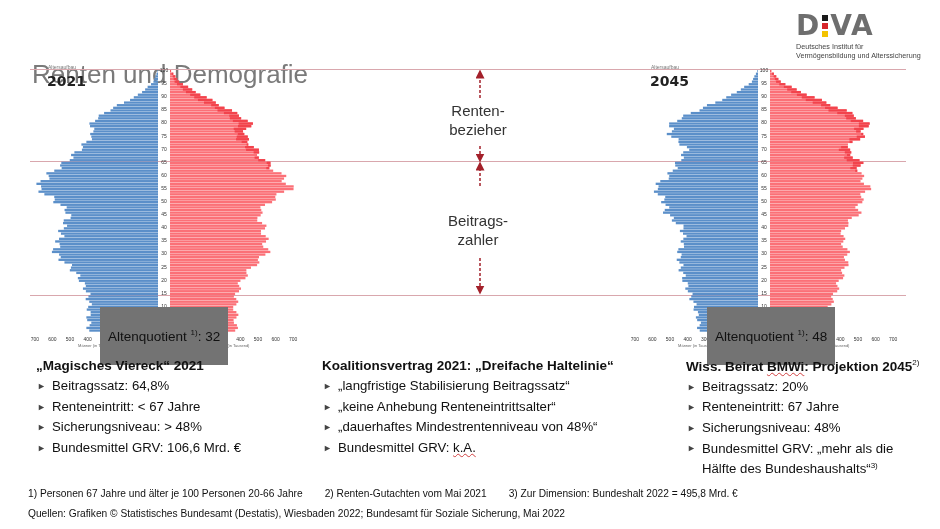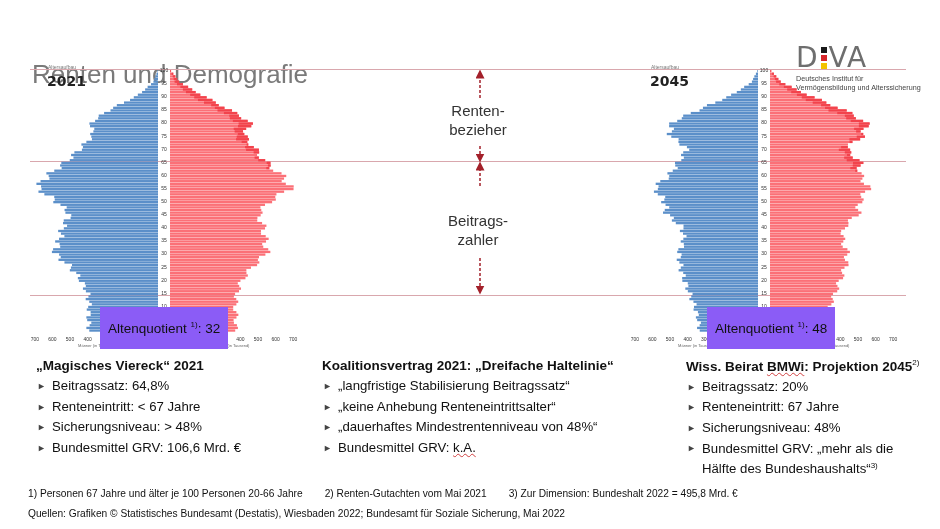--- a/index.html
+++ b/index.html
@@ -1,28 +1,28 @@
 <!DOCTYPE html>
 <html><head>
 <meta charset="utf-8">
 <style>
   html, body { margin:0; padding:0; background:#ffffff; }
   body { width:940px; height:529px; position:relative; overflow:hidden;
          font-family:"Liberation Sans", sans-serif; color:#111; }
   .title { position:absolute; left:32px; top:18px; font-size:26px; color:#7a7a7a; font-weight:normal;margin-top:41px; }
   .logo { position:absolute; left:796px; top:12px; width:135px; }
-  .logo-mark { font-family:"DejaVu Sans", sans-serif; font-weight:normal; font-size:28px; color:#6e6e6e; letter-spacing:1px; line-height:28px; position:relative;margin-top:32px; }
+  .logo-mark { font-family:"DejaVu Sans", sans-serif; font-weight:bold; font-size:28px; color:#6e6e6e; letter-spacing:1px; line-height:28px; position:relative; }
   .logo-flag { display:inline-block; width:6px; vertical-align:top; margin:3px 2px 0 2px; }
   .logo-flag span { display:block; width:6px; height:6px; margin-bottom:2px; }
   .logo-sub { font-size:7.2px; color:#444; line-height:8.5px; margin-top:3px; }
   .hline { position:absolute; left:30px; width:876px; height:0; border-top:1px solid #d9a7ad; }
   .chart-svg { position:absolute; top:60px; }
   .year { position:absolute; font-size:14px; font-weight:bold; color:#222; font-family:"DejaVu Sans", sans-serif; }
   .aufbau { position:absolute; font-size:5px; color:#777; }
-  .quot { position:absolute; background:#8b5cf6; font-size:13.5px; color:#111; padding:13px 8px; }
+  .quot { position:absolute; background:#737373; font-size:13.5px; color:#111; padding:21px 8px; }
   .quot sup { font-size:8px; }
   .mid-label { position:absolute; text-align:center; font-size:15px; color:#333; line-height:19px; width:100px; }
   .block { position:absolute; }
   .block h3 { margin:0 0 3px 0; font-size:13.5px; font-weight:bold; }
   .block h3 sup { font-size:8px; font-weight:normal; }
   .block ul { list-style:none; margin:0; padding:0; }
   .block li { font-size:13.2px; line-height:20.5px; position:relative; padding-left:16px; }
   .block li .tri { position:absolute; left:1px; top:0; font-size:9px; color:#444; }
   .block li.wrap { line-height:17px; padding-top:2px; }
   .block li sup { font-size:8px; }

